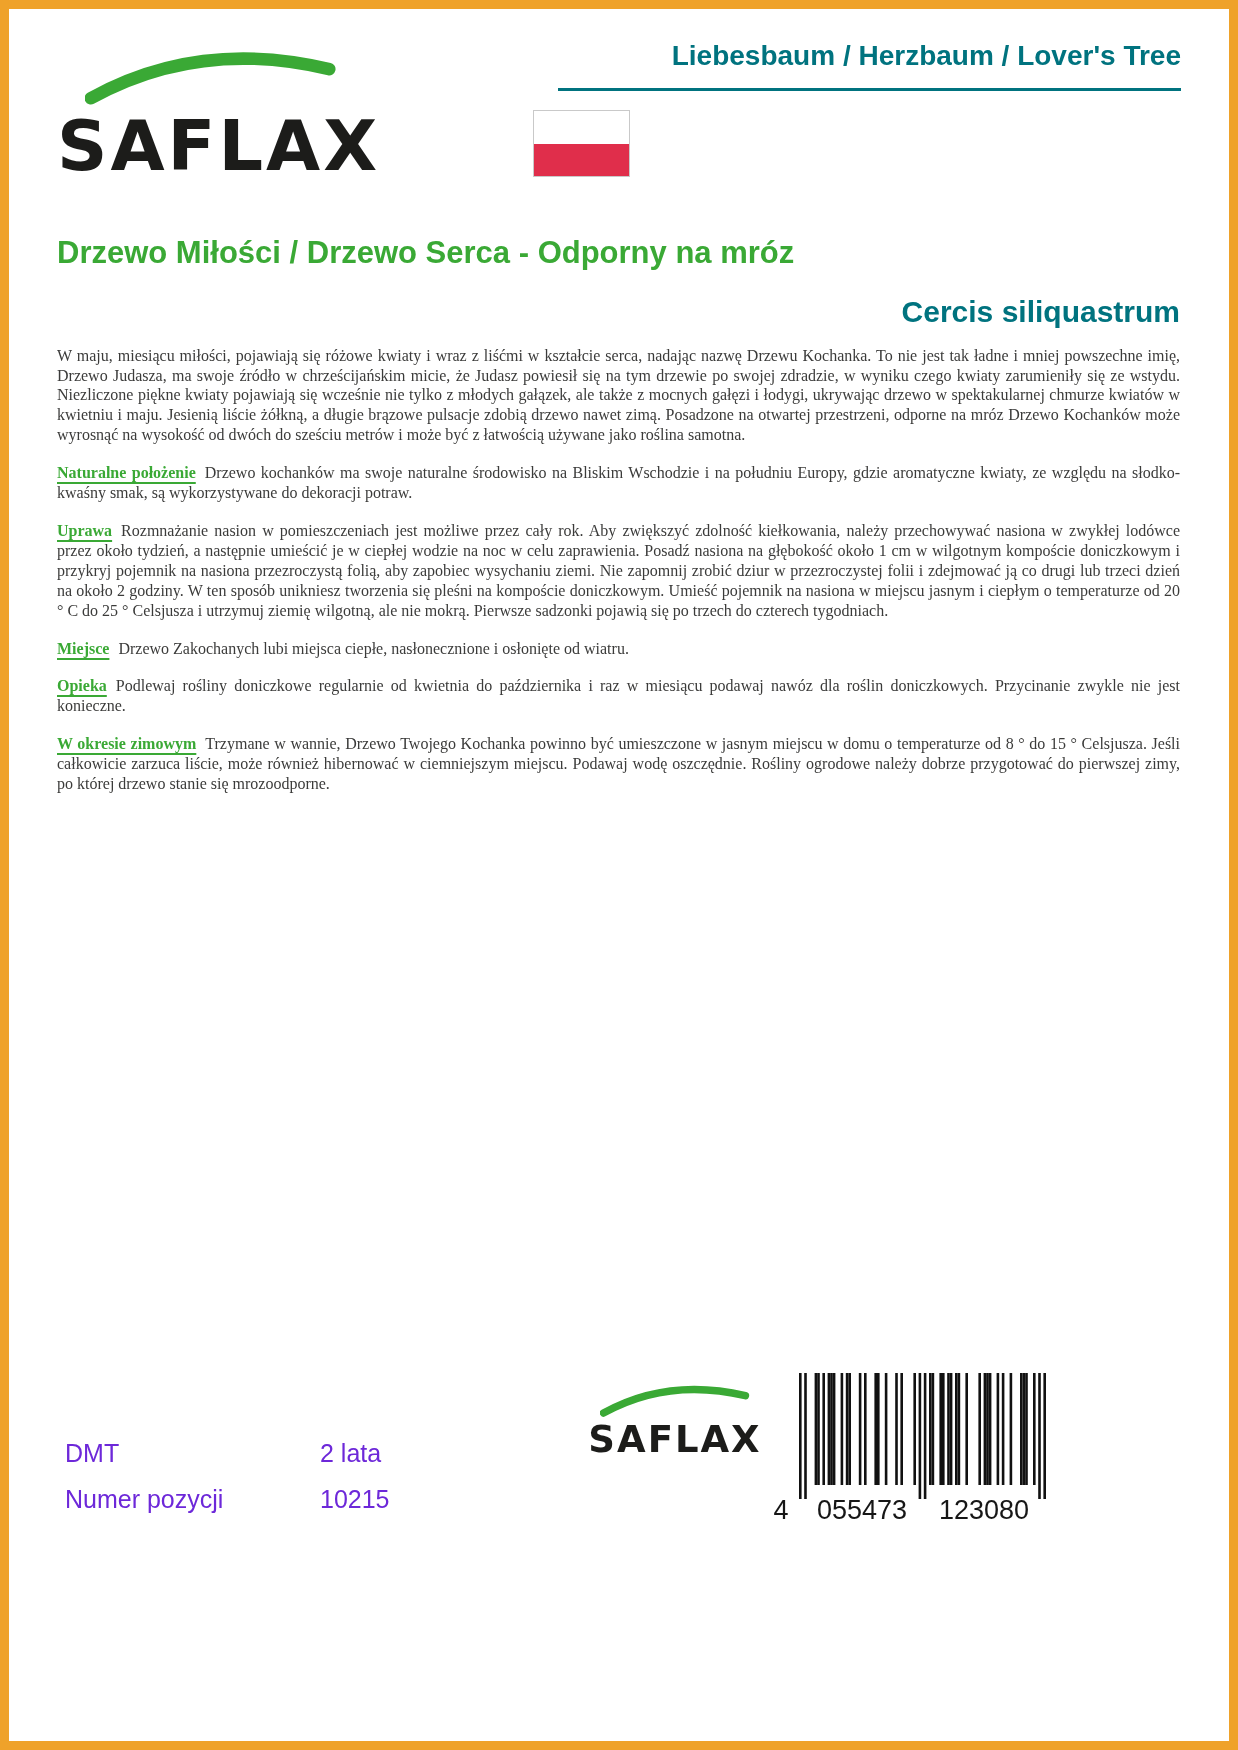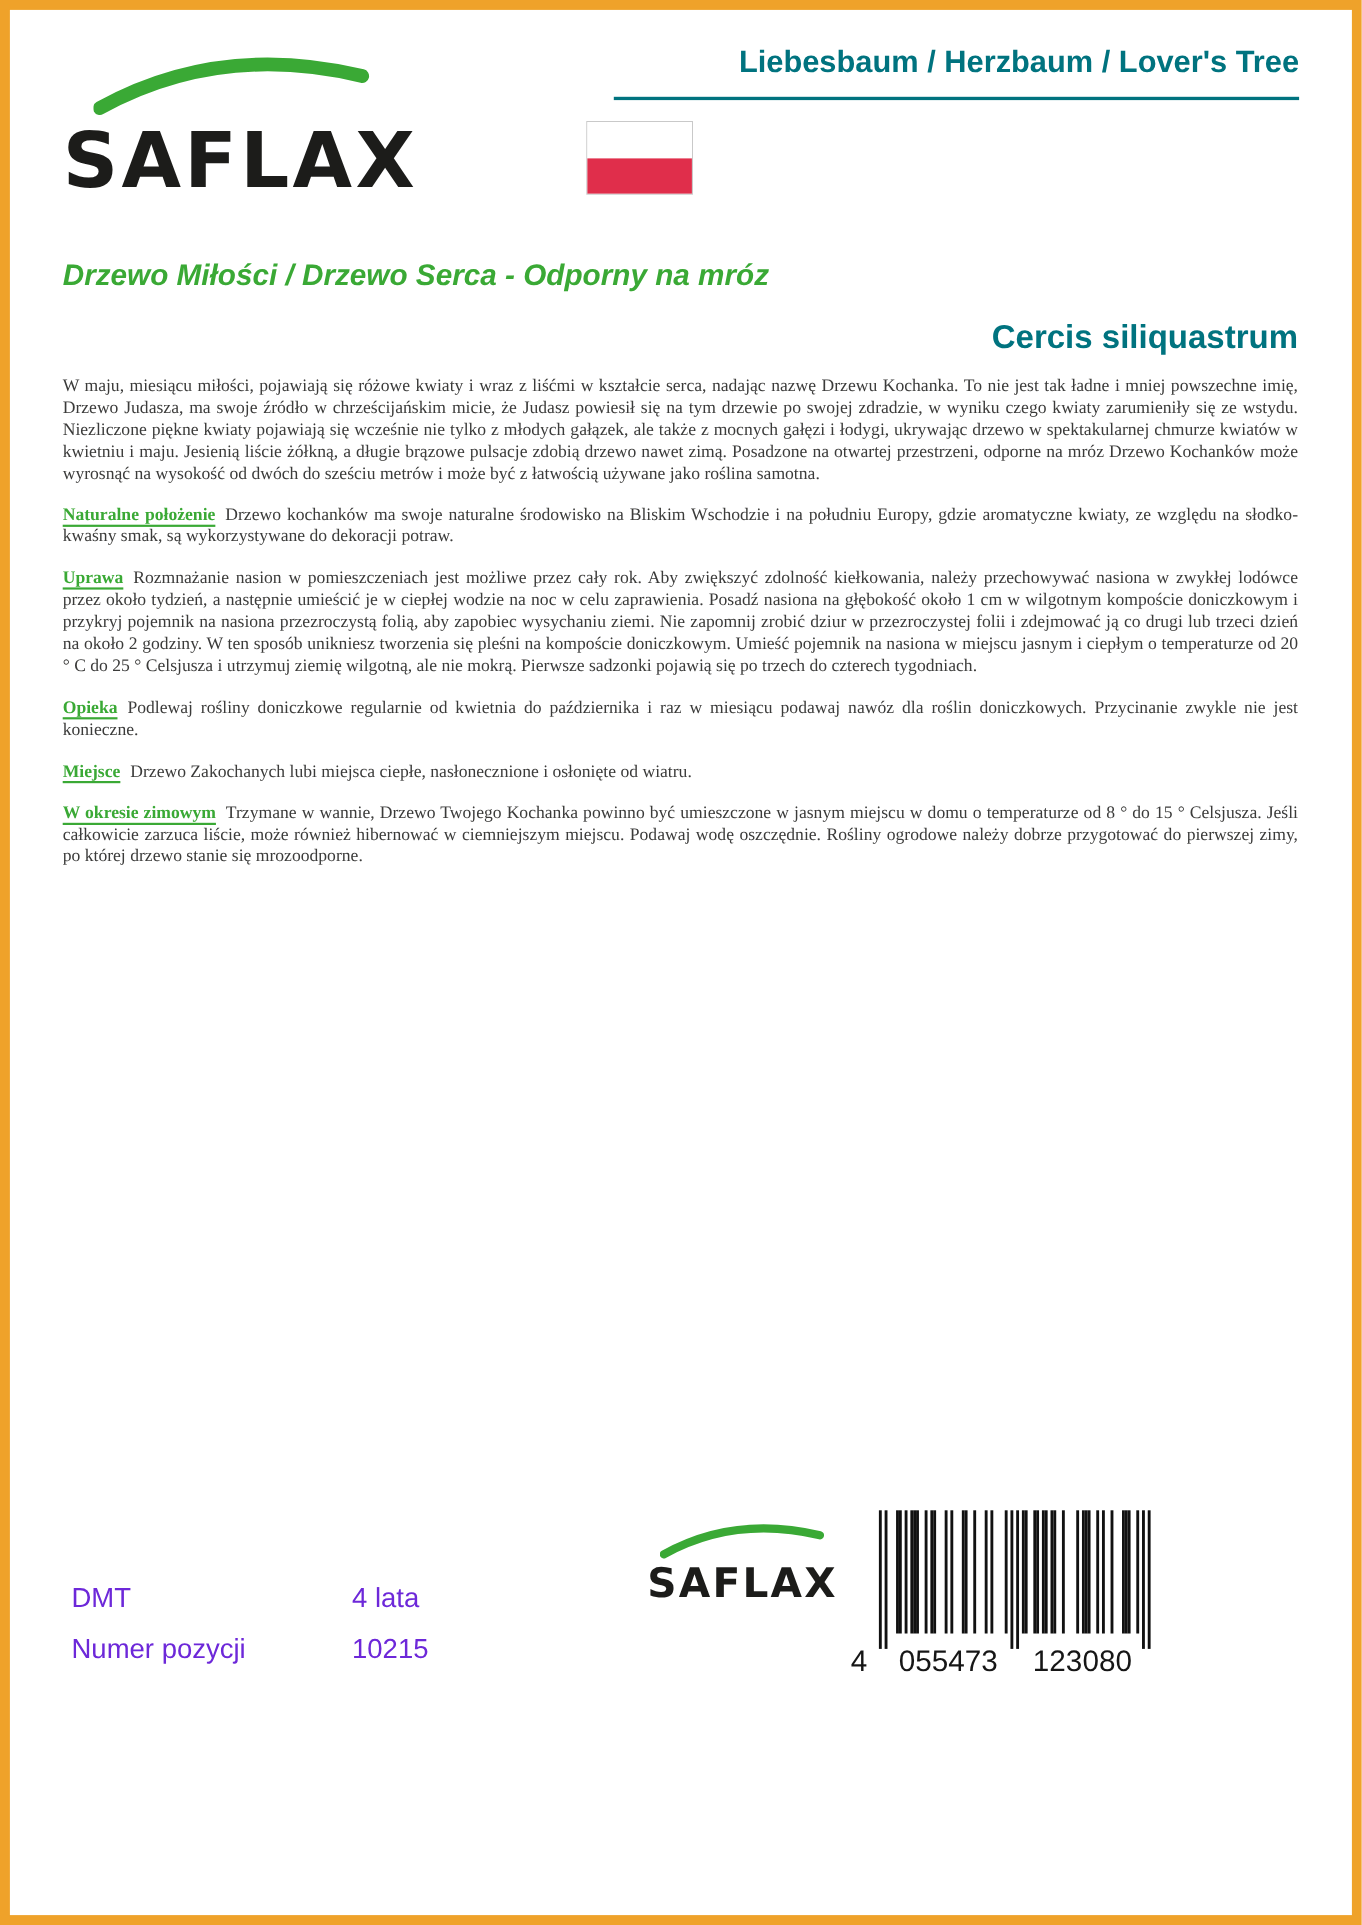--- a/index.html
+++ b/index.html
@@ -37,22 +37,22 @@
   }
   .flag-white{ height:50%; background:#ffffff; }
   .flag-red{ height:50%; background:var(--flag-red,#e02e4b); }
 
   
   .content{
     position:absolute; left:48px; right:49px; top:226px;
     color:var(--text,#3b3b3a);
   }
   .title{
-    margin:0; font-size:27px; line-height:1.15;
-    color:var(--green,#3aa935); font-weight:700;font-style:italic;
+    margin:0; font-size:31px; line-height:1.15;
+    color:var(--green,#3aa935); font-weight:700;
   }
   .latin{
     margin-top:24px; text-align:right;
     color:var(--teal,#00737f); font-size:30px; font-weight:700; line-height:1.1;
   }
   .para{
     margin:18px 0 0; font-size:16px; line-height:1.245;
     text-align:justify;
     font-family:Liberation Serif, serif;
   }
@@ -111,29 +111,29 @@
   <div class="content">
     <h1 class="title">Drzewo Miłości / Drzewo Serca - Odporny na mróz</h1>
     <div class="latin">Cercis siliquastrum</div>
 
     <p class="para"><span class="para-text">W maju, miesiącu miłości, pojawiają się różowe kwiaty i wraz z liśćmi w kształcie serca, nadając nazwę Drzewu Kochanka. To nie jest tak ładne i mniej powszechne imię, Drzewo Judasza, ma swoje źródło w chrześcijańskim micie, że Judasz powiesił się na tym drzewie po swojej zdradzie, w wyniku czego kwiaty zarumieniły się ze wstydu. Niezliczone piękne kwiaty pojawiają się wcześnie nie tylko z młodych gałązek, ale także z mocnych gałęzi i łodygi, ukrywając drzewo w spektakularnej chmurze kwiatów w kwietniu i maju. Jesienią liście żółkną, a długie brązowe pulsacje zdobią drzewo nawet zimą. Posadzone na otwartej przestrzeni, odporne na mróz Drzewo Kochanków może wyrosnąć na wysokość od dwóch do sześciu metrów i może być z łatwością używane jako roślina samotna.</span></p>
 
     <p class="para"><span class="para-heading">Naturalne położenie</span><span class="para-text">Drzewo kochanków ma swoje naturalne środowisko na Bliskim Wschodzie i na południu Europy, gdzie aromatyczne kwiaty, ze względu na słodko-kwaśny smak, są wykorzystywane do dekoracji potraw.</span></p>
 
     <p class="para"><span class="para-heading">Uprawa</span><span class="para-text">Rozmnażanie nasion w pomieszczeniach jest możliwe przez cały rok. Aby zwiększyć zdolność kiełkowania, należy przechowywać nasiona w zwykłej lodówce przez około tydzień, a następnie umieścić je w ciepłej wodzie na noc w celu zaprawienia. Posadź nasiona na głębokość około 1 cm w wilgotnym kompoście doniczkowym i przykryj pojemnik na nasiona przezroczystą folią, aby zapobiec wysychaniu ziemi. Nie zapomnij zrobić dziur w przezroczystej folii i zdejmować ją co drugi lub trzeci dzień na około 2 godziny. W ten sposób unikniesz tworzenia się pleśni na kompoście doniczkowym. Umieść pojemnik na nasiona w miejscu jasnym i ciepłym o temperaturze od 20 ° C do 25 ° Celsjusza i utrzymuj ziemię wilgotną, ale nie mokrą. Pierwsze sadzonki pojawią się po trzech do czterech tygodniach.</span></p>
 
+    <p class="para"><span class="para-heading">Miejsce</span><span class="para-text">Drzewo Zakochanych lubi miejsca ciepłe, nasłonecznione i osłonięte od wiatru.</span></p>
+
     <p class="para"><span class="para-heading">Opieka</span><span class="para-text">Podlewaj rośliny doniczkowe regularnie od kwietnia do października i raz w miesiącu podawaj nawóz dla roślin doniczkowych. Przycinanie zwykle nie jest konieczne.</span></p>
-
-    <p class="para"><span class="para-heading">Miejsce</span><span class="para-text">Drzewo Zakochanych lubi miejsca ciepłe, nasłonecznione i osłonięte od wiatru.</span></p>
 
     <p class="para"><span class="para-heading">W okresie zimowym</span><span class="para-text">Trzymane w wannie, Drzewo Twojego Kochanka powinno być umieszczone w jasnym miejscu w domu o temperaturze od 8 ° do 15 ° Celsjusza. Jeśli całkowicie zarzuca liście, może również hibernować w ciemniejszym miejscu. Podawaj wodę oszczędnie. Rośliny ogrodowe należy dobrze przygotować do pierwszej zimy, po której drzewo stanie się mrozoodporne.</span></p>
   </div>
 
   <div class="footer-text dmt-label">DMT</div>
-  <div class="footer-text dmt-value">4 lata</div>
+  <div class="footer-text dmt-value">2 lata</div>
   <div class="footer-text item-label">Numer pozycji</div>
   <div class="footer-text item-value">10215</div>
 
   <div class="logo-small">
     <svg class="swoosh" width="150" height="42" viewBox="0 0 260 72">
       <path d="M6 62 Q 118 0 252 32" fill="none" stroke="#3aa935" stroke-width="13" stroke-linecap="round"></path>
     </svg>
     <div class="logo-word-small">SAFLAX</div>
   </div>
 

